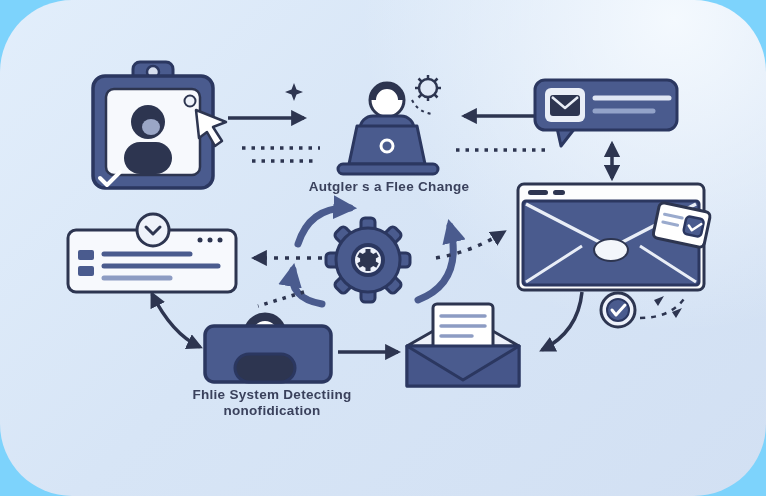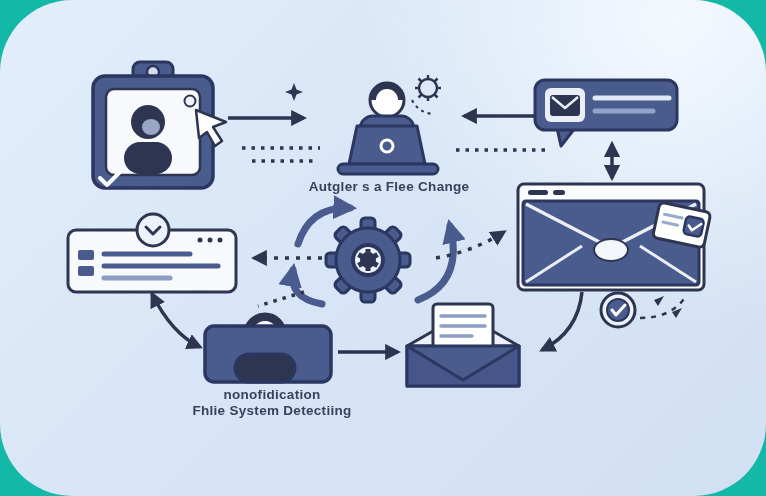--- a/index.html
+++ b/index.html
@@ -1,18 +1,18 @@
 <!DOCTYPE html>
 <html><head>
 <meta charset="utf-8">
 <style>
   html,body{margin:0;padding:0;background:#ffffff;}
   #stage{
     position:relative;width:766px;height:496px;overflow:hidden;
-    font-family:"Liberation Sans",sans-serif;background:#14b8a6;
+    font-family:"Liberation Sans",sans-serif;background:#7dd3fc;
   }
   #panel{
     position:absolute;inset:0;border-radius:72px;
     background:
       radial-gradient(circle at 88% 4%, #f4f9fe 0%, rgba(244,249,254,0) 38%),
       linear-gradient(135deg,#e2eefb 0%,#d7e5f6 45%,#d2e0f3 100%);
   }
   svg{position:absolute;left:0;top:0;}
   .caption{
     position:absolute;text-align:center;font-weight:700;color:#3a415c;
@@ -187,19 +187,19 @@
       <polygon points="3,48 115,48 115,88 3,88" fill="#4a5b8e" stroke="#2b3760" stroke-width="3" stroke-linejoin="round"></polygon>
       <polygon points="3,48 59,82 115,48 115,88 3,88" fill="#46568a" stroke="#2b3760" stroke-width="3" stroke-linejoin="round"></polygon>
     </g>
   </svg>
 
   <div class="caption" style="left:269px;top:179px;width:240px;">
     <span>Autgler s a Flee Change</span>
   </div>
 
   <div class="caption" style="left:177px;top:387px;width:190px;">
+    <span>Fhlie System Detectiing</span>
     <span>nonofidication</span>
-    <span>Fhlie System Detectiing</span>
   </div>
 
   <div class="caption" style="left:388px;top:387px;width:150px;">
   </div>
 </div>
 
 </body></html>

